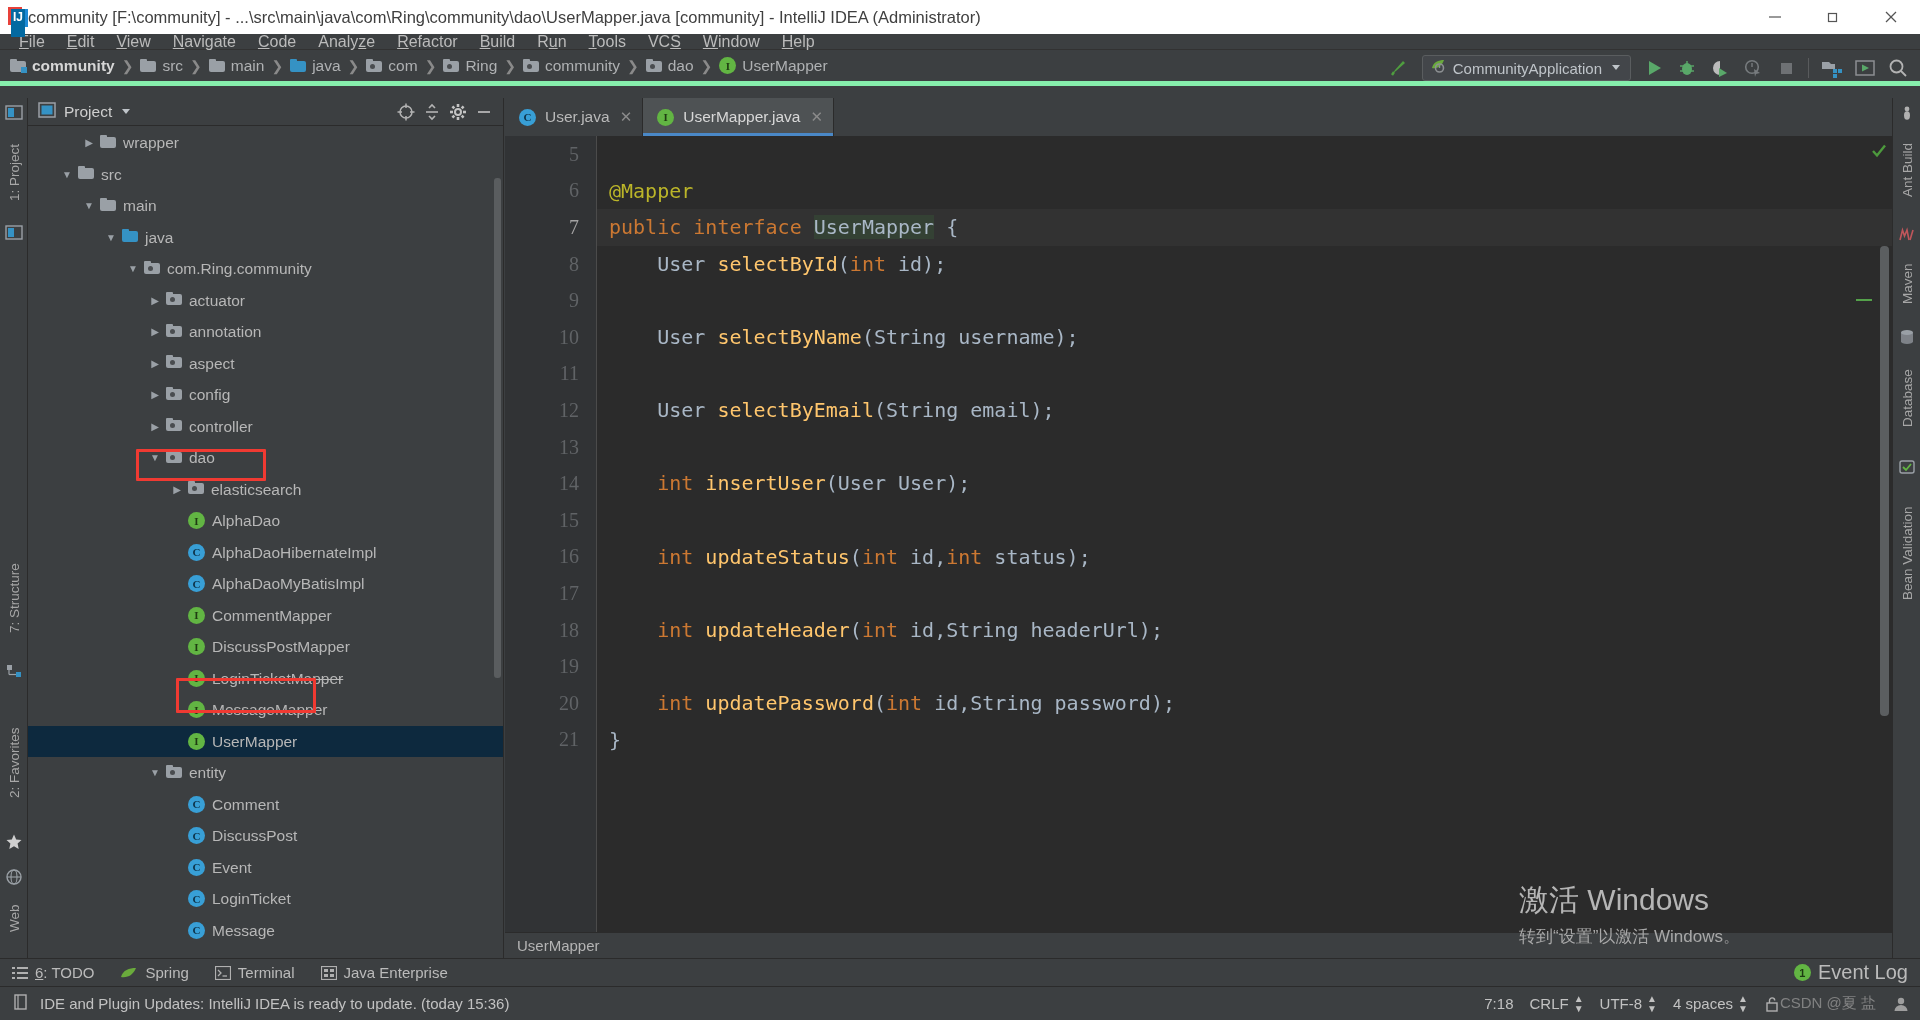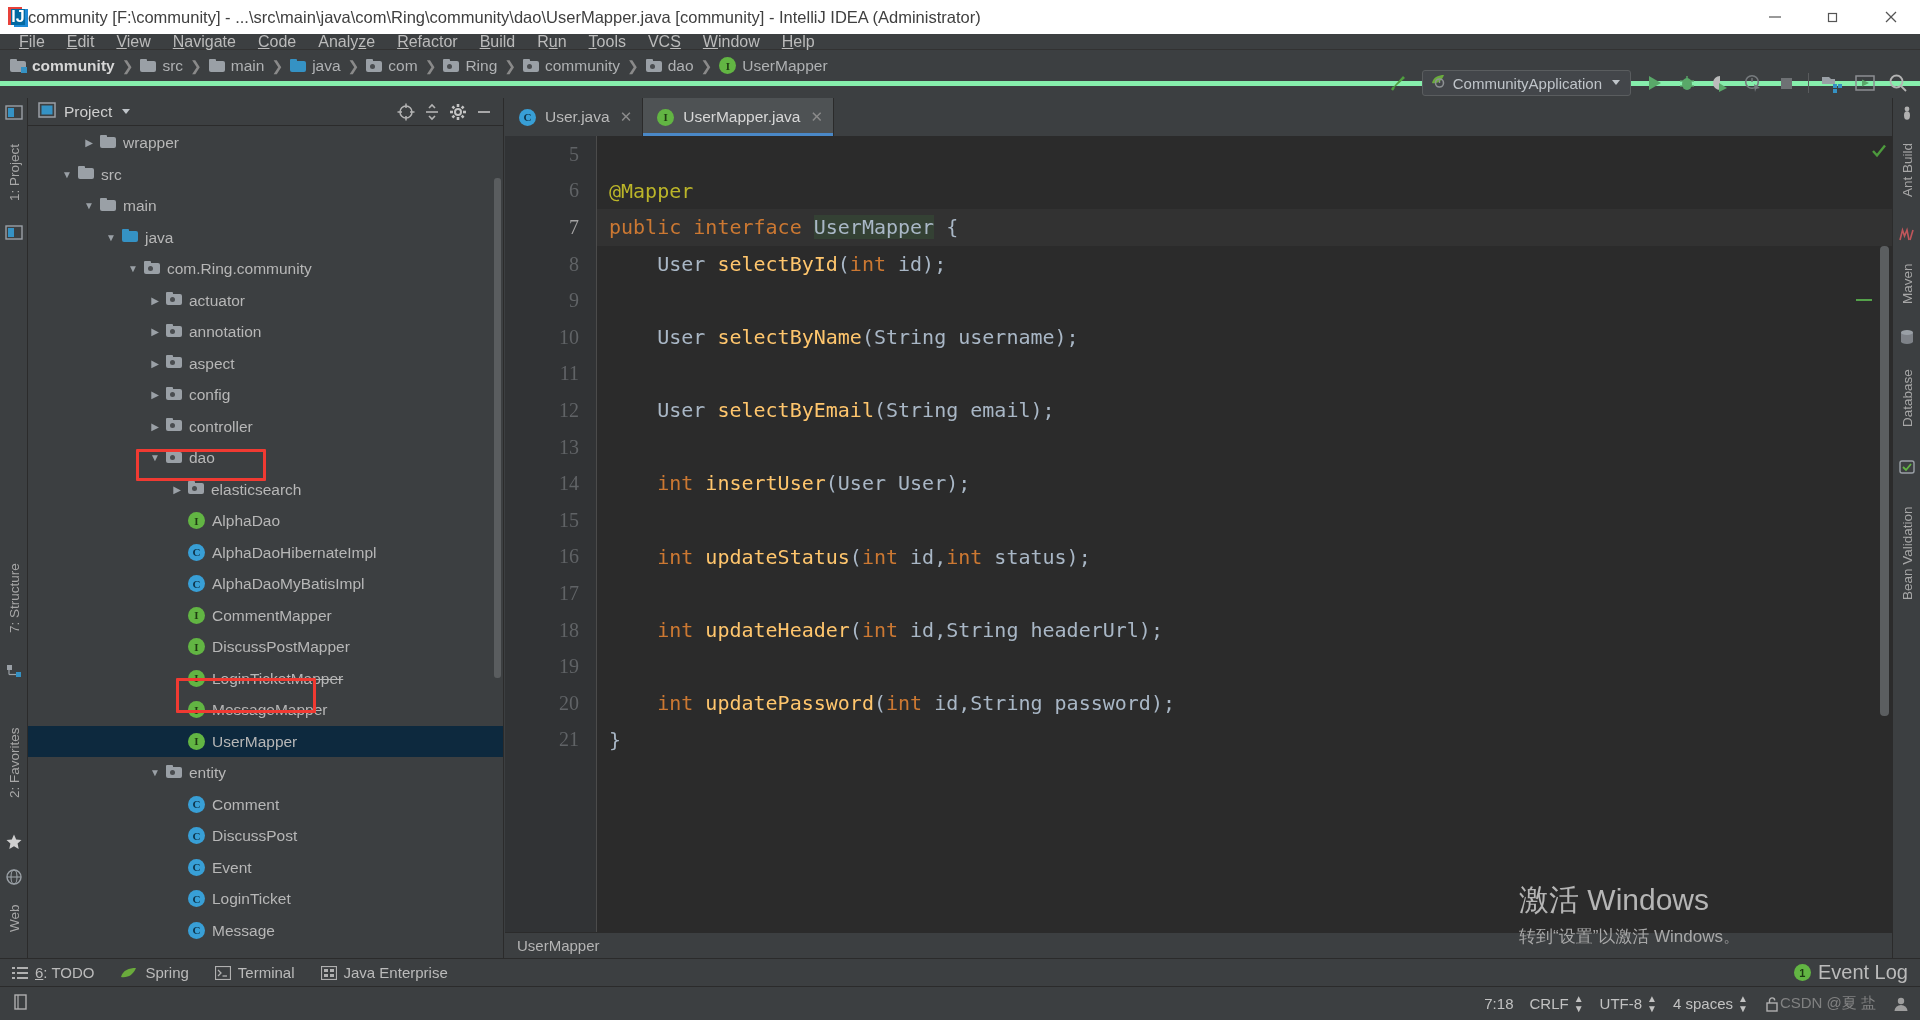--- a/index.html
+++ b/index.html
@@ -12,22 +12,22 @@
   #app { position: relative; width: 1920px; height: 1020px; }
 
   
   .titlebar {
     height: 34px; background: #ffffff; display: flex; align-items: center;
     padding-left: 8px; position: relative;
   }
   .title-icon { width: 20px; height: 20px; position: relative; flex: 0 0 auto; }
   .title-icon .sq1 { position:absolute; left:0; top:0; width:14px; height:18px; background:#e8413a; }
   .title-icon .sq2 { position:absolute; left:6px; top:2px; width:14px; height:18px; background:#1e8ad6; }
-  .title-icon .ij  { position:absolute; left:3px; top:2px; width:14px; height:16px; background:#0369a1; color:#fff;
-                     font-size:16px; font-weight:bold; text-align:center; line-height:16px; font-family:"Liberation Sans",sans-serif; }
+  .title-icon .ij  { position:absolute; left:3px; top:2px; width:14px; height:28px; background:#0369a1; color:#fff;
+                     font-size:12px; font-weight:bold; text-align:center; line-height:16px; font-family:"Liberation Sans",sans-serif; }
   .title-text {
     font-size: 16.5px; color: #404040; white-space: nowrap;
     font-family: "Liberation Sans", sans-serif;
   }
   .win-controls { position: absolute; right: 0; top: 0; height: 34px; display: flex; }
   .win-btn { width: 58px; height: 34px; display: flex; align-items: center; justify-content: center; color: #555; }
   .win-btn svg { display: block; }
 
   
   .menubar {
@@ -58,21 +58,21 @@
   .folder-ico .mini { position:absolute; right:-1px; bottom:-1px; width:6px; height:6px; background:#3592c4; }
 
   .badge-ico {
     width: 17px; height: 17px; border-radius: 50%; color: #2b2b2b;
     font-size: 11px; font-weight: bold; display:flex; align-items:center; justify-content:center;
     font-family: "Liberation Serif", serif; flex:0 0 auto;
   }
   .badge-ico.i { background: #62b543; color: #1f3b12; }
   .badge-ico.c { background: #389fd6; color: #0d3248; }
 
-  .navbar-right { position: absolute; right: 6px; top: 15px; height: 36px; display: flex; align-items: center; }
+  .navbar-right { position: absolute; right: 6px; top: 0; height: 36px; display: flex; align-items: center; }
   .tb-icon { width: 33px; height: 36px; display: flex; align-items: center; justify-content: center; }
   .run-config {
     display: flex; align-items: center; height: 26px; border: 1px solid #5a5d5f; border-radius: 3px;
     padding: 0 8px 0 6px; margin: 0 6px; background: #43464a;
   }
   .run-config .rc-label { font-size: 15px; color: #bfc4c9; margin: 0 8px 0 6px; white-space: nowrap; }
   .tb-sep { width: 1px; height: 20px; background: #595b5d; margin: 0 6px; }
 
   
   .leftstrip {
@@ -795,20 +795,21 @@
     </div>
   </div>
 
   <div class="statusbar">
     <span>
       <svg width="18" height="18" viewBox="0 0 18 18">
           <rect x="3" y="2" width="11" height="14" fill="none" stroke="#b0b0b0" stroke-width="1.4"></rect>
           <line x1="6" y1="2" x2="6" y2="16" stroke="#b0b0b0" stroke-width="1.2"></line>
         </svg>
     </span>
+    <span class="sb-msg">IDE and Plugin Updates: IntelliJ IDEA is ready to update. (today 15:36)</span>
     <span class="sb-right">
       <span class="sb-cell">7:18</span>
       <span class="sb-cell">
         <span>CRLF</span>
         <span class="updn">▲<br>▼</span>
       </span>
       <span class="sb-cell">
         <span>UTF-8</span>
         <span class="updn">▲<br>▼</span>
       </span>

